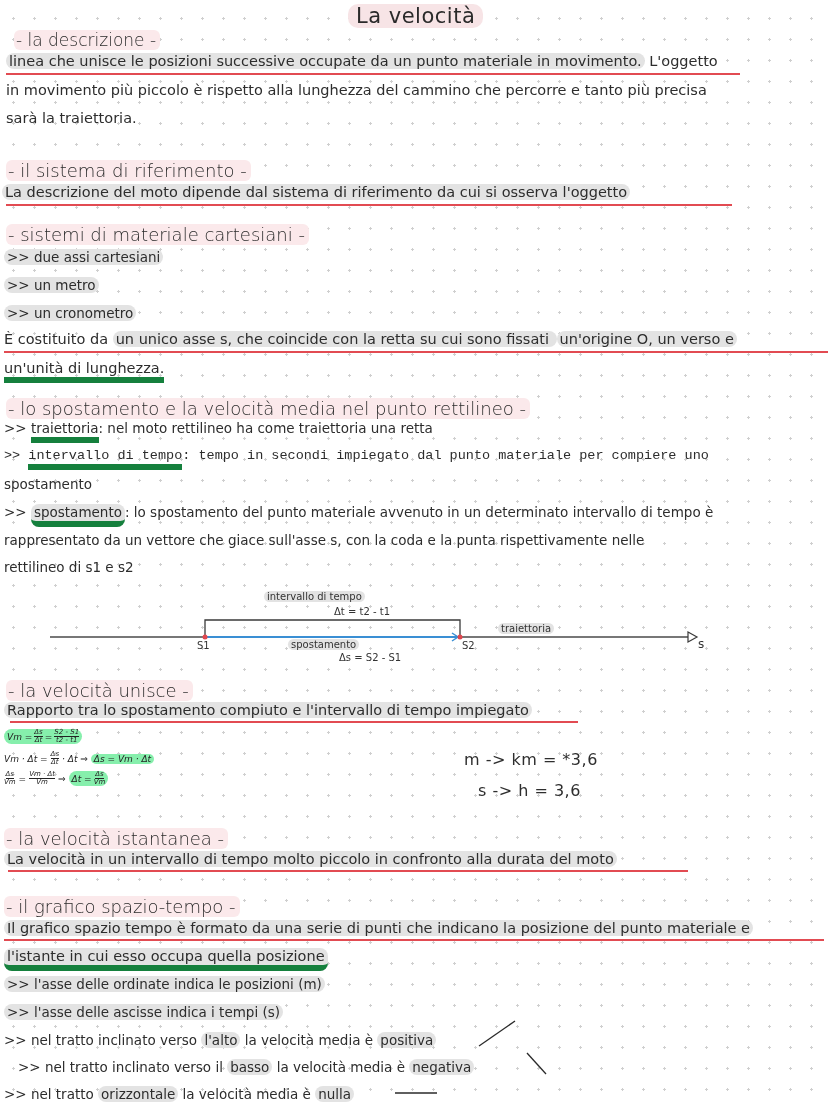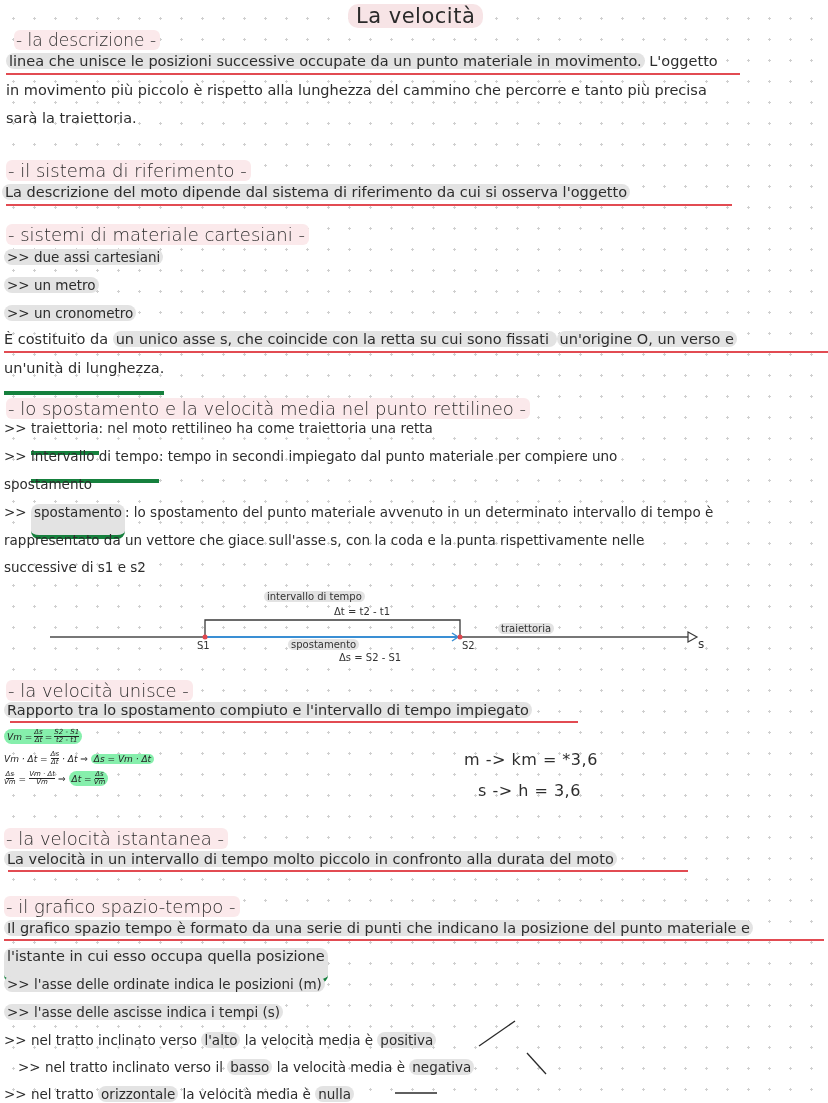--- a/index.html
+++ b/index.html
@@ -14,21 +14,21 @@
   }
   .abs { position:absolute; white-space:nowrap; }
   .title { font-size:21px; letter-spacing:0.5px; }
   .title-hl { background:#f7e4e6; border-radius:10px; padding:0 8px; }
   .heading { font-size:18px; font-weight:300; color:#2b2b2b; }
   .heading .hl { background:#fbe9eb; border-radius:6px; padding:0 4px 0 2px; }
   .body { font-size:14.5px; color:#2d2d2d; }
   .small { font-size:13.5px; color:#2d2d2d; }
   .gray-hl { background:#e3e3e3; border-radius:8px; padding:0 3px; }
   .pink-hl { background:#86efac; border-radius:8px; padding:0 3px; }
-  .red-ul { border-bottom:4px solid #15803d; padding-bottom:15px; }
+  .red-ul { border-bottom:6px solid #15803d; padding-bottom:1px; }
   .redline { position:absolute; height:2px; background:#e24b52; }
   .diagram-label { font-size:10px; color:#333; }
   .tiny-math { font-size:10px; color:#333;margin-left:36px; }
   .formula { font-size:9px; color:#222; font-style:italic; }
   .units { font-size:16px; color:#2e2e2e; letter-spacing:0.5px; }
 </style>
 </head>
 <body>
 
 <div class="abs title" style="left:348px; top:4px;">
@@ -72,29 +72,29 @@
 <div class="abs body" style="left:4px; top:360px;">
   <span class="red-ul">un'unità di lunghezza.</span>
 </div>
 
 <div class="abs heading" style="left:6px; top:398px;">
   <span class="hl">- lo spostamento e la velocità media nel punto rettilineo -</span>
 </div>
 <div class="abs small" style="left:4px; top:420px;">
   <span>&gt;&gt; </span><span class="red-ul">traiettoria</span><span>: nel moto rettilineo ha come traiettoria una retta</span>
 </div>
-<div class="abs small" style="left:4px; top:448px;">
+<div class="abs small" style="left:4px; top:448px;font-family:Liberation Mono, monospace;">
   <span>&gt;&gt; </span><span class="red-ul">intervallo di tempo</span><span>: tempo in secondi impiegato dal punto materiale per compiere uno</span>
 </div>
 <div class="abs small" style="left:4px; top:476px;">spostamento</div>
 <div class="abs small" style="left:4px; top:504px;">
   <span>&gt;&gt; </span><span class="red-ul gray-hl">spostamento</span><span>: lo spostamento del punto materiale avvenuto in un determinato intervallo di tempo è</span>
 </div>
 <div class="abs small" style="left:4px; top:532px;">rappresentato da un vettore che giace sull'asse s, con la coda e la punta rispettivamente nelle</div>
-<div class="abs small" style="left:4px; top:559px;">successive di s1 e s2</div>
+<div class="abs small" style="left:4px; top:559px;">rettilineo di s1 e s2</div>
 
 <div>
   <svg class="abs" style="left:0; top:580px;" width="828" height="90">
 
     <polyline points="205,57 205,40 460,40 460,57" fill="none" stroke="#3a3a3a" stroke-width="1.3"></polyline>
 
     <line x1="50" y1="57" x2="690" y2="57" stroke="#4a4a4a" stroke-width="1.5"></line>
     <polygon points="688,52 697,57 688,62" fill="#fff" stroke="#3a3a3a" stroke-width="1.2"></polygon>
 
     <line x1="205" y1="57" x2="458" y2="57" stroke="#3a8fd4" stroke-width="2"></line>

